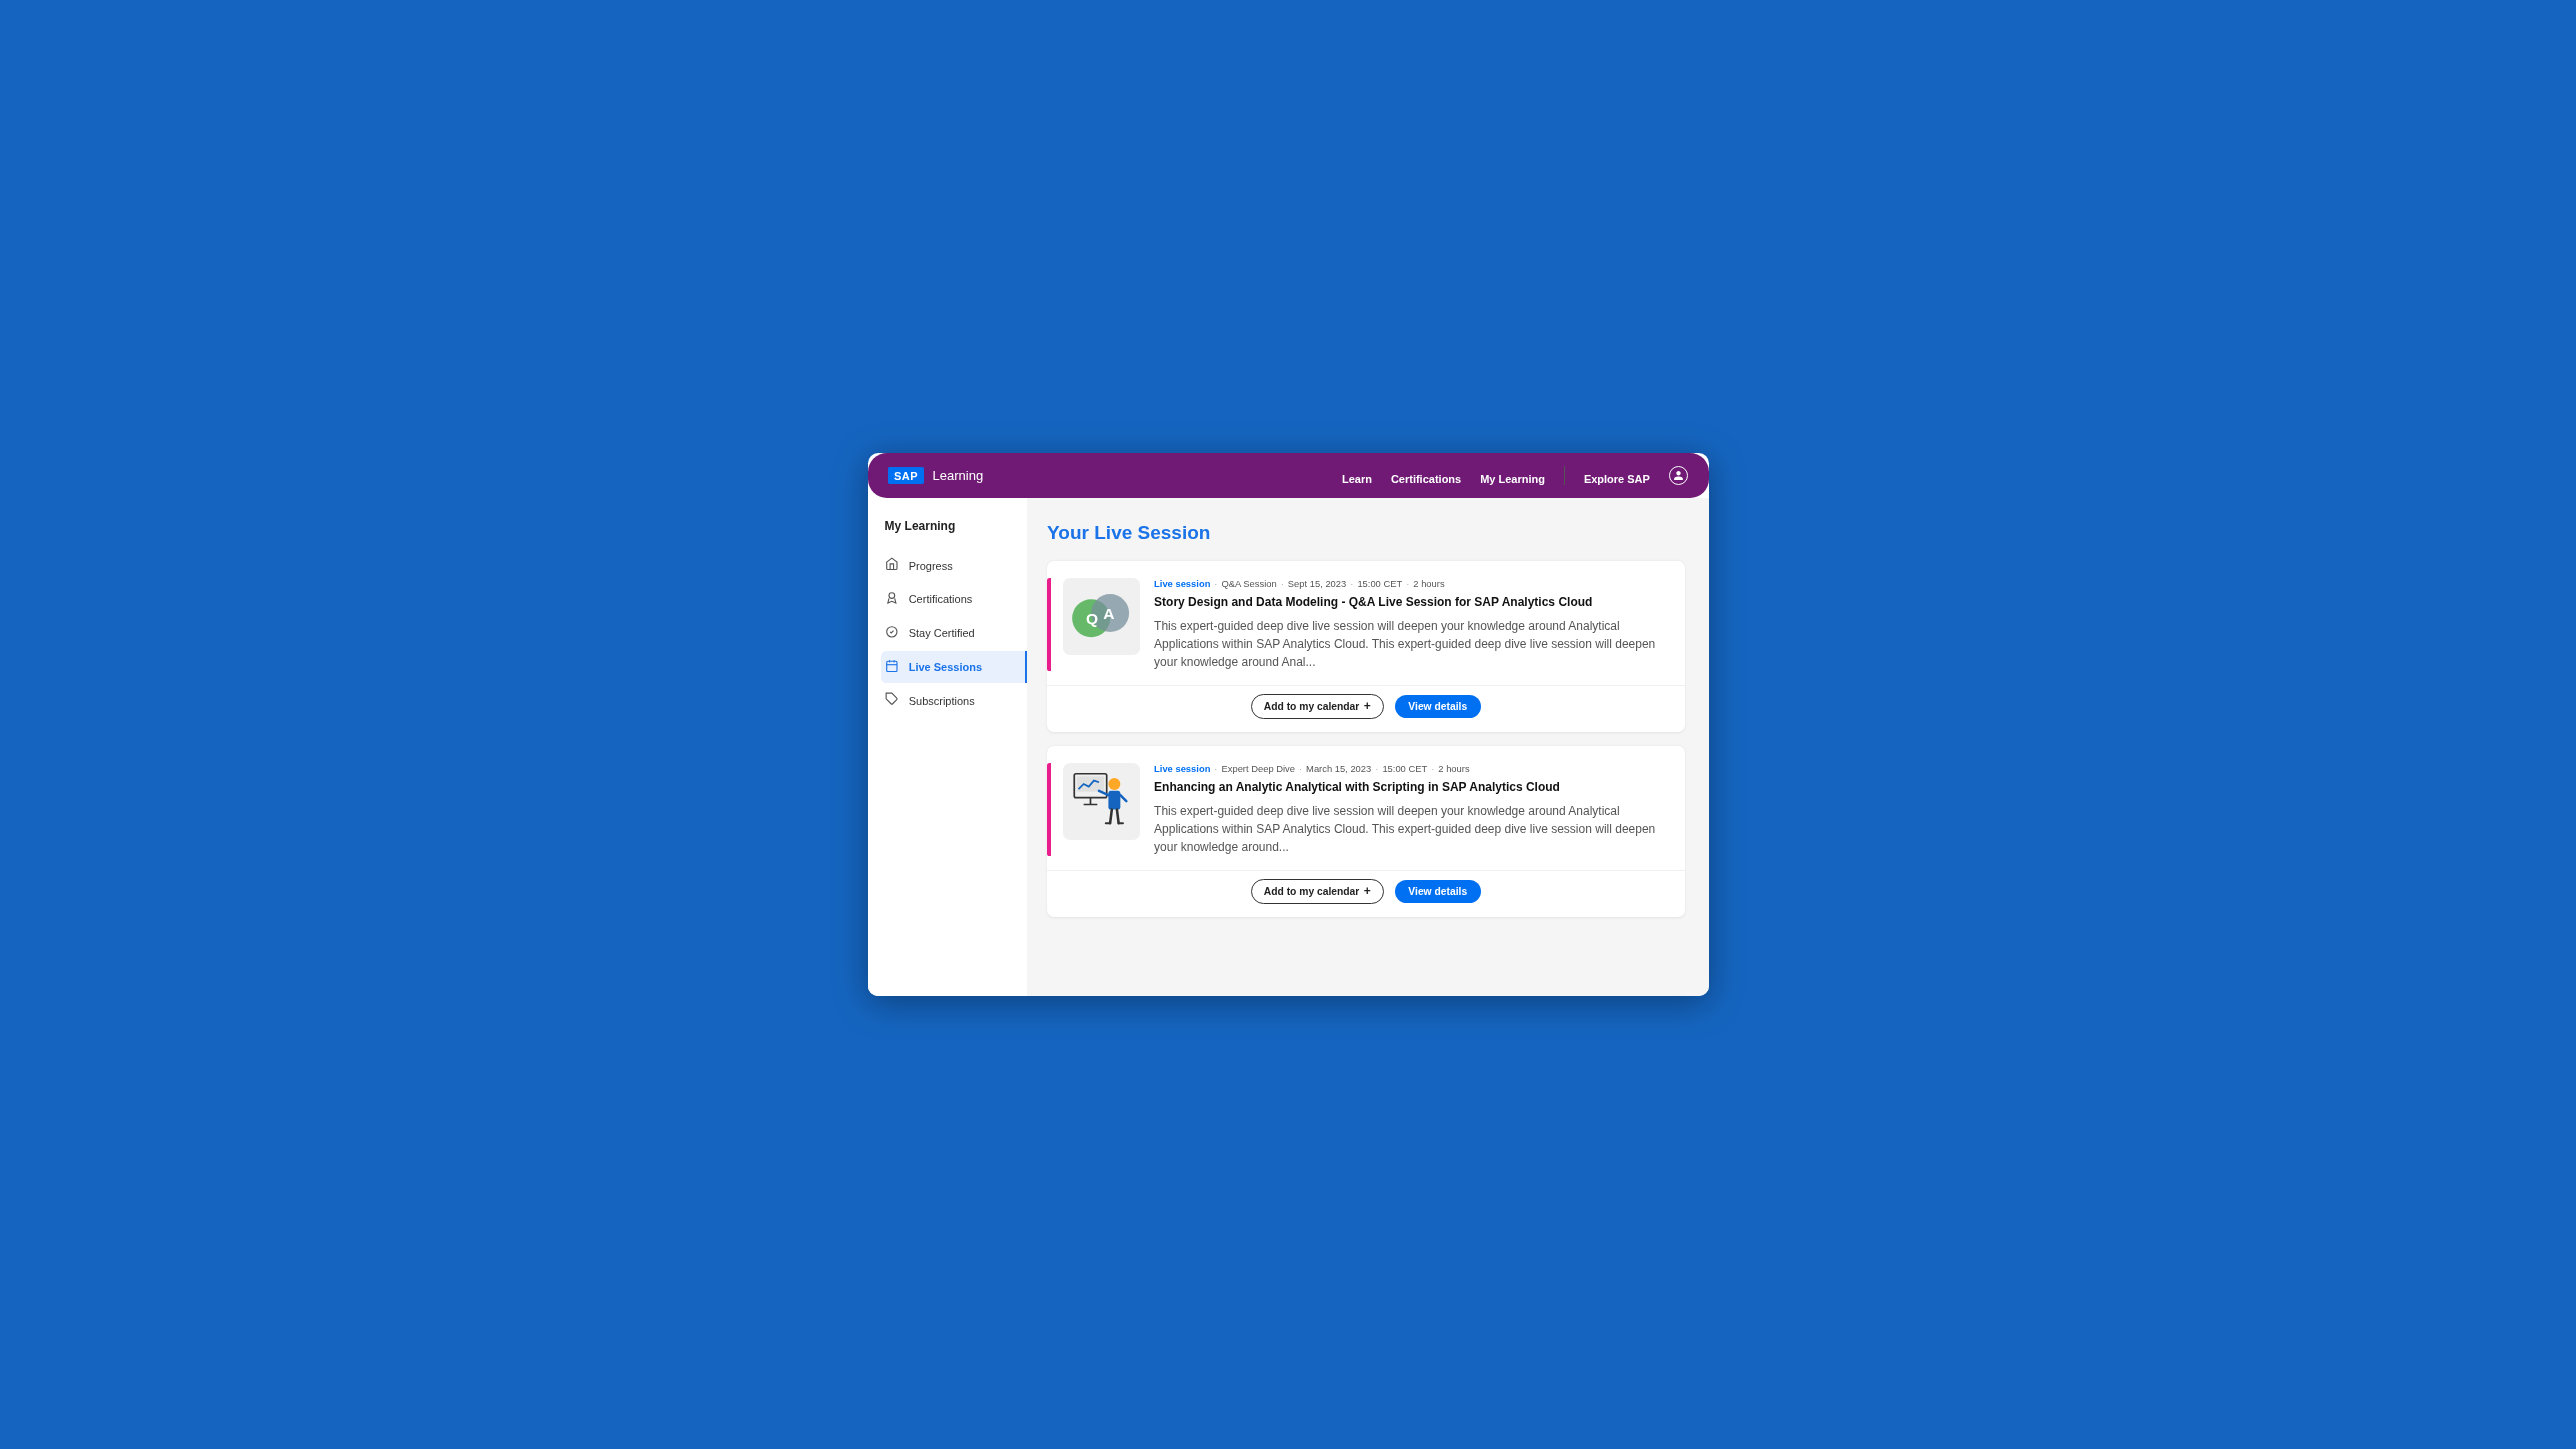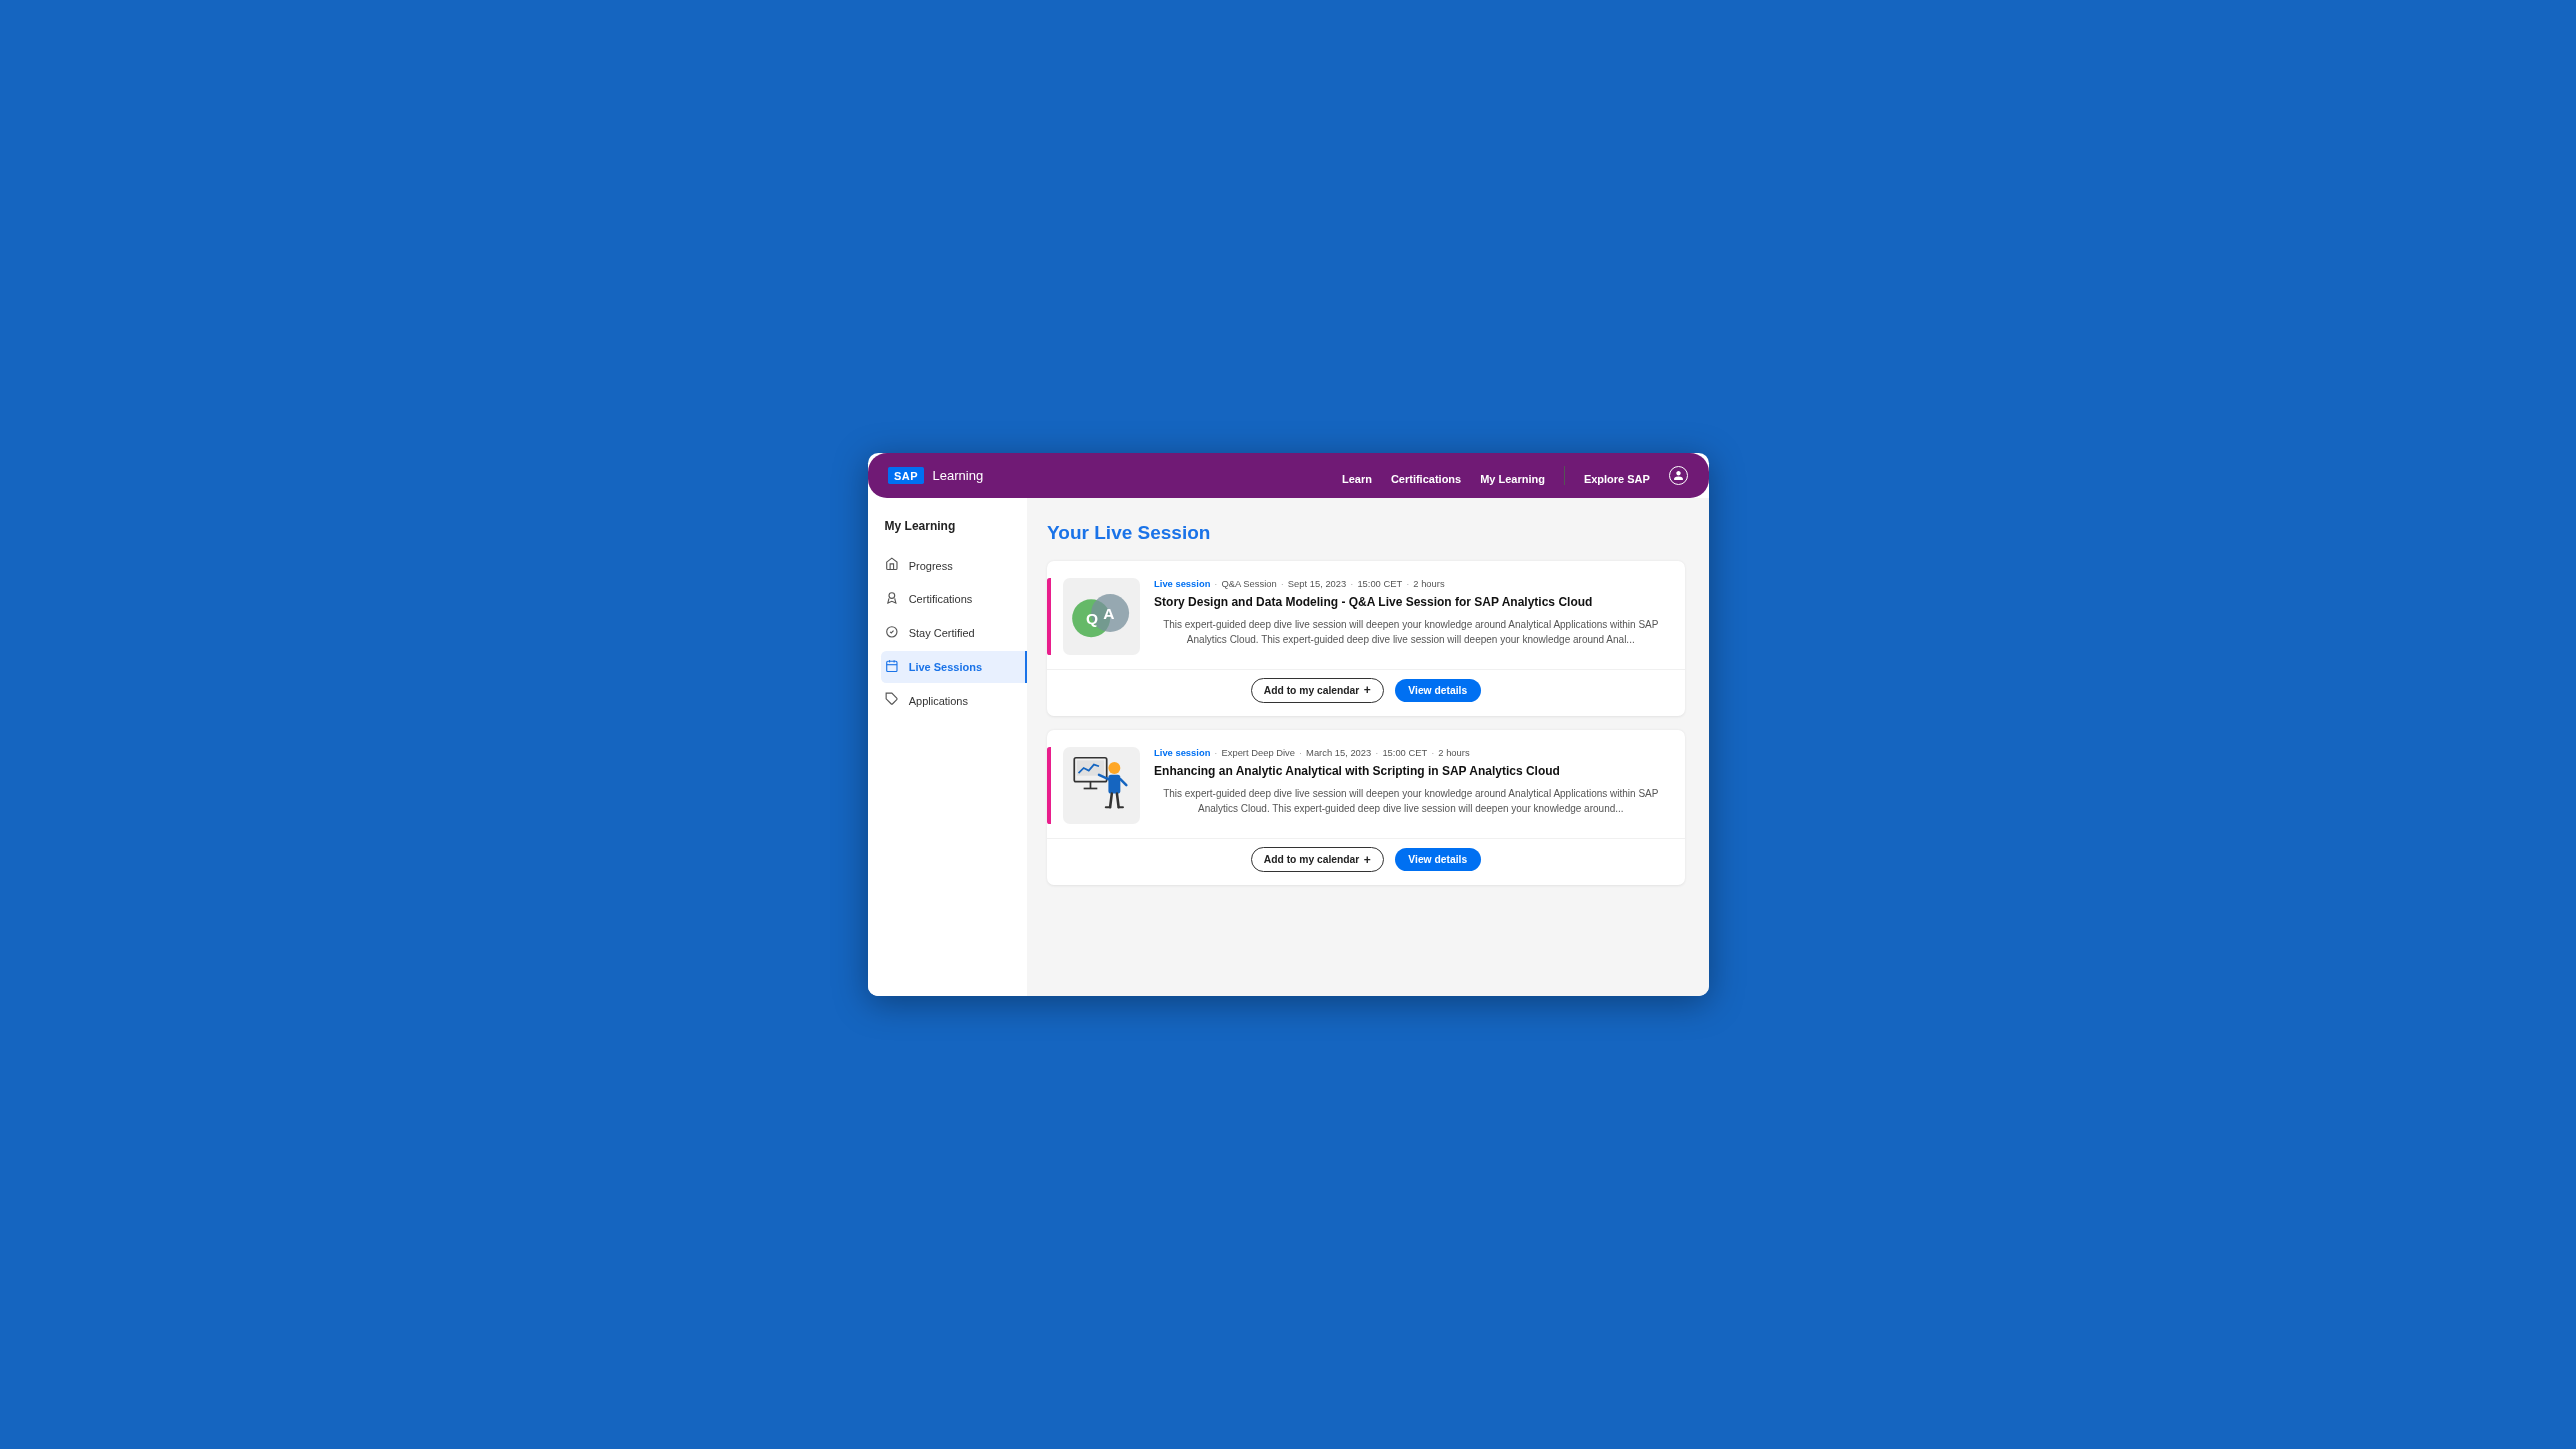--- a/index.html
+++ b/index.html
@@ -179,24 +179,23 @@
       color: #aaa;
     }
     .card-title {
       font-size: 12px;
       font-weight: 700;
       color: #111;
       margin-bottom: 6px;
       line-height: 1.4;
     }
     .card-desc {
-      font-size: 10px;
+      font-size: 12px;
       color: #555;
       line-height: 1.5;
-      text-align: center;
     }
     .card-actions {
       display: flex;
       justify-content: center;
       align-items: center;
       gap: 11px;
       padding: 8.6px 17px 13.7px 17px;
       border-top: 0.9px solid #f0f0f0;
     }
     .btn-calendar {
@@ -296,21 +295,21 @@
         <span>Live Sessions</span>
       </div>
 
       <div class="sidebar-item">
         <span class="sidebar-icon">
           <svg width="13.7" height="13.7" viewBox="0 0 24 24" fill="none" stroke="#555" stroke-width="2">
               <path d="M20.59 13.41l-7.17 7.17a2 2 0 01-2.83 0L2 12V2h10l8.59 8.59a2 2 0 010 2.82z"></path>
               <line x1="7" y1="7" x2="7.01" y2="7"></line>
             </svg>
         </span>
-        <span>Applications</span>
+        <span>Subscriptions</span>
       </div>
     </aside>
 
     <main class="main-content">
       <h1 class="page-title">Your Live Session</h1>
 
       <div class="session-card">
         <div class="card-top">
           <div class="card-accent"></div>
           <div class="card-image">

